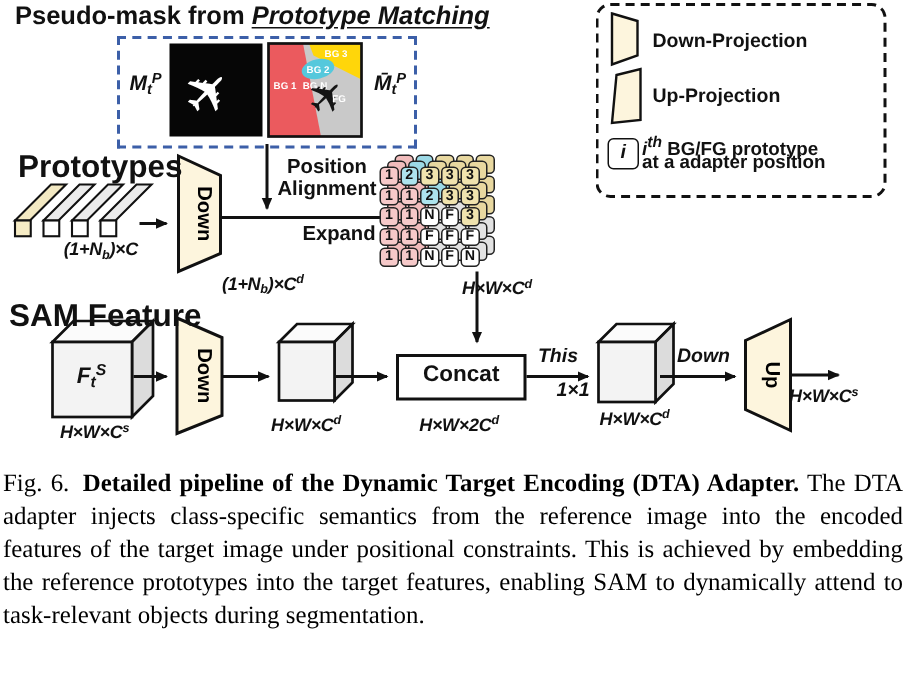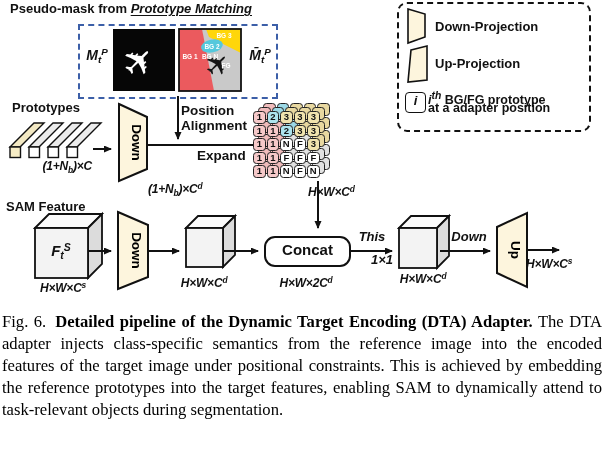--- a/index.html
+++ b/index.html
@@ -1,32 +1,32 @@
 <!DOCTYPE html>
 <html><head>
 <meta charset="utf-8">
 <style>
   html,body{margin:0;padding:0;background:#fff;}
   .page{position:relative;width:605px;height:466px;background:#ffffff;overflow:hidden;
         font-family:"Liberation Sans",sans-serif;color:#111;}
   .diagram{position:absolute;left:0;top:0;width:605px;height:310px;}
   .diagram svg{position:absolute;left:0;top:0;}
   .abs{position:absolute;}
-  .title{left:10px;top:1px;font-size:13px;font-weight:bold;white-space:nowrap;}
+  .title{left:10px;top:1px;font-size:17px;font-weight:bold;white-space:nowrap;}
   .title .em{font-style:italic;text-decoration:underline;text-underline-offset:2px;}
   .dashbox-blue{left:78px;top:24px;width:196px;height:71px;border:2.2px dashed #3c5fa8;}
   .dashbox-legend{left:397px;top:2px;width:190px;height:126px;border:2.2px dashed #111;border-radius:10px;}
   .masklbl{font-weight:bold;font-style:italic;font-size:14px;width:34px;text-align:center;}
-  .heading{font-weight:bold;font-size:13px;white-space:nowrap;}
+  .heading{font-weight:bold;font-size:21px;white-space:nowrap;}
   .dim{font-weight:bold;font-style:italic;font-size:12px;white-space:nowrap;letter-spacing:-0.2px;}
   .dim sub,.dim sup,.masklbl sub,.masklbl sup,.flabel sub,.flabel sup{font-size:70%;line-height:0;}
   sub{vertical-align:-0.3em;} sup{vertical-align:0.5em;}
-  .blocktext{font-weight:bold;font-size:13.5px;line-height:15px;}
+  .blocktext{font-weight:bold;font-size:13.5px;text-align:center;line-height:15px;}
   .op{font-weight:bold;font-style:italic;font-size:13px;text-align:center;white-space:nowrap;}
-  .concat{left:264px;top:236px;width:83px;height:27px;border:2px solid #111;border-radius:11px;
+  .concat{left:264px;top:236px;width:83px;height:27px;border:2px solid #111;border-radius:0;
           background:#fff;font-weight:bold;font-size:15px;text-align:center;line-height:24px;}
   .flabel{font-weight:bold;font-style:italic;font-size:15px;text-align:center;}
   .legend-text{font-weight:bold;font-size:13px;white-space:nowrap;}
   .legend-small{font-weight:bold;font-size:12.5px;white-space:nowrap;line-height:13px;}
   .ibox{left:405px;top:92px;width:19px;height:19px;border:1.8px solid #111;border-radius:4px;
         font-weight:bold;font-style:italic;font-size:13px;text-align:center;line-height:16px;background:#fff;}
   .grid{left:253px;top:103px;width:95px;height:85px;}
   .gcell{position:absolute;width:12.6px;height:12.6px;box-sizing:border-box;border:1.3px solid #222;
          border-radius:3.5px;font-weight:bold;font-size:9.5px;line-height:10.5px;text-align:center;color:#111;}
   .caption{position:absolute;left:0;top:311px;width:605px;box-sizing:border-box;padding:0 3px 0 2px;

